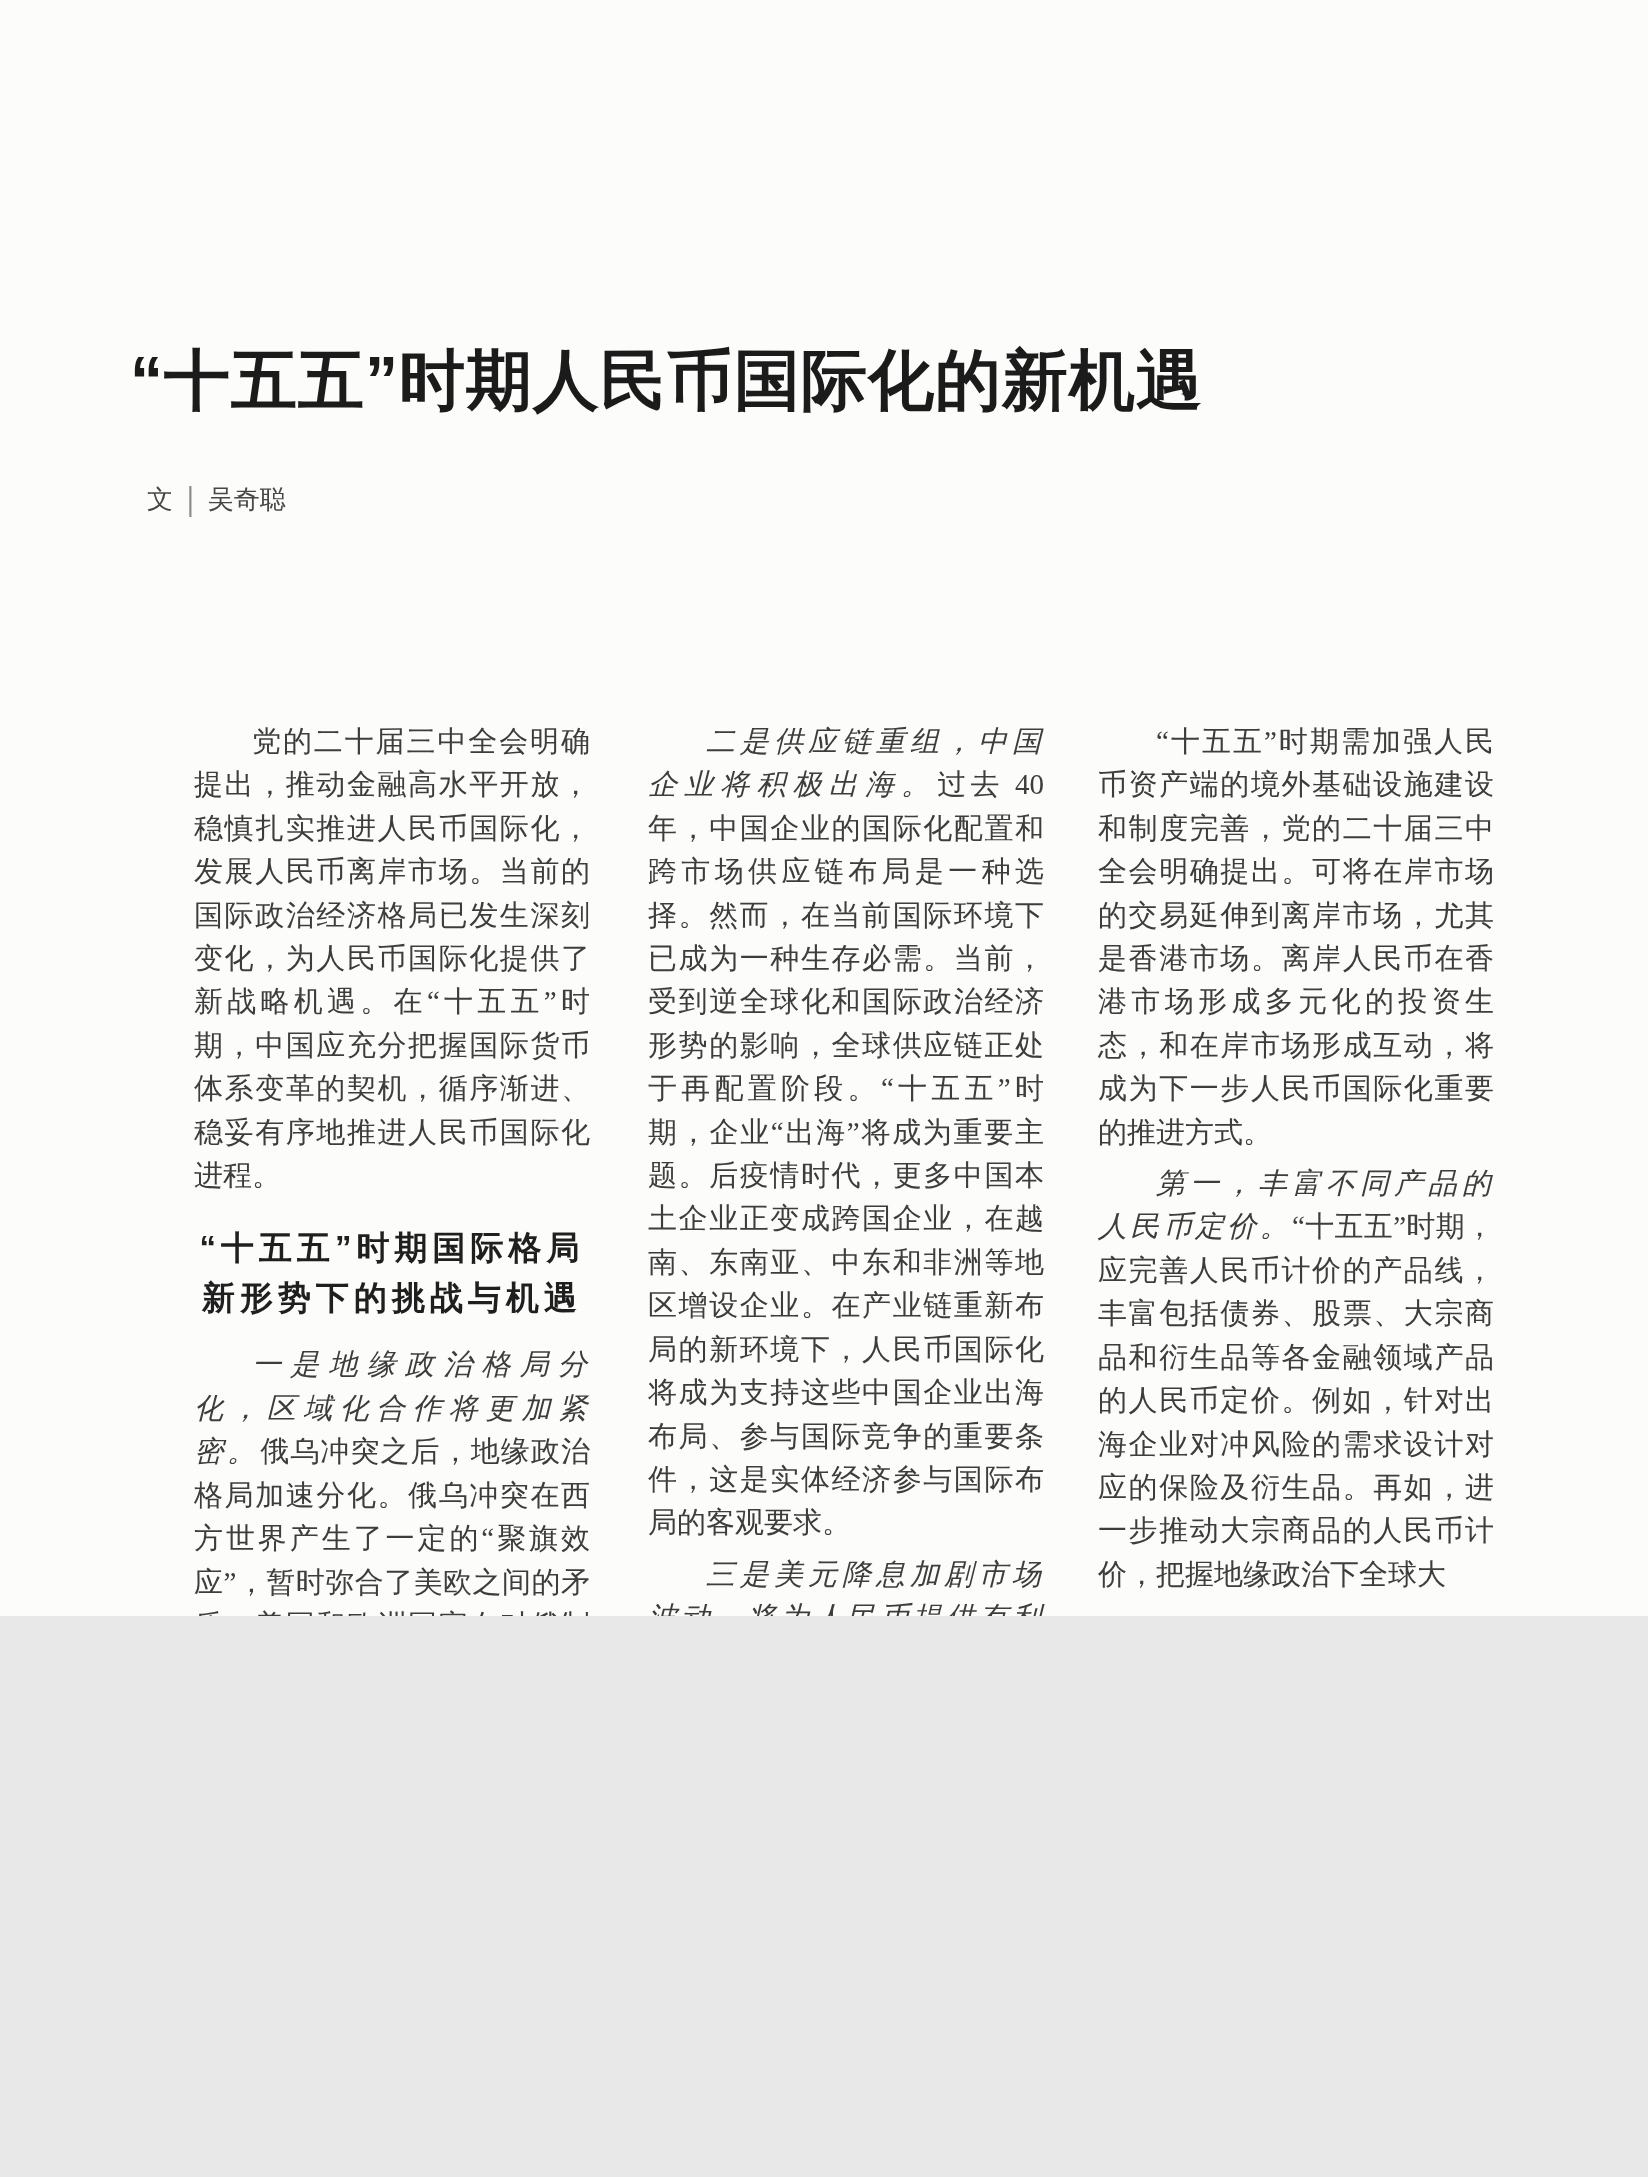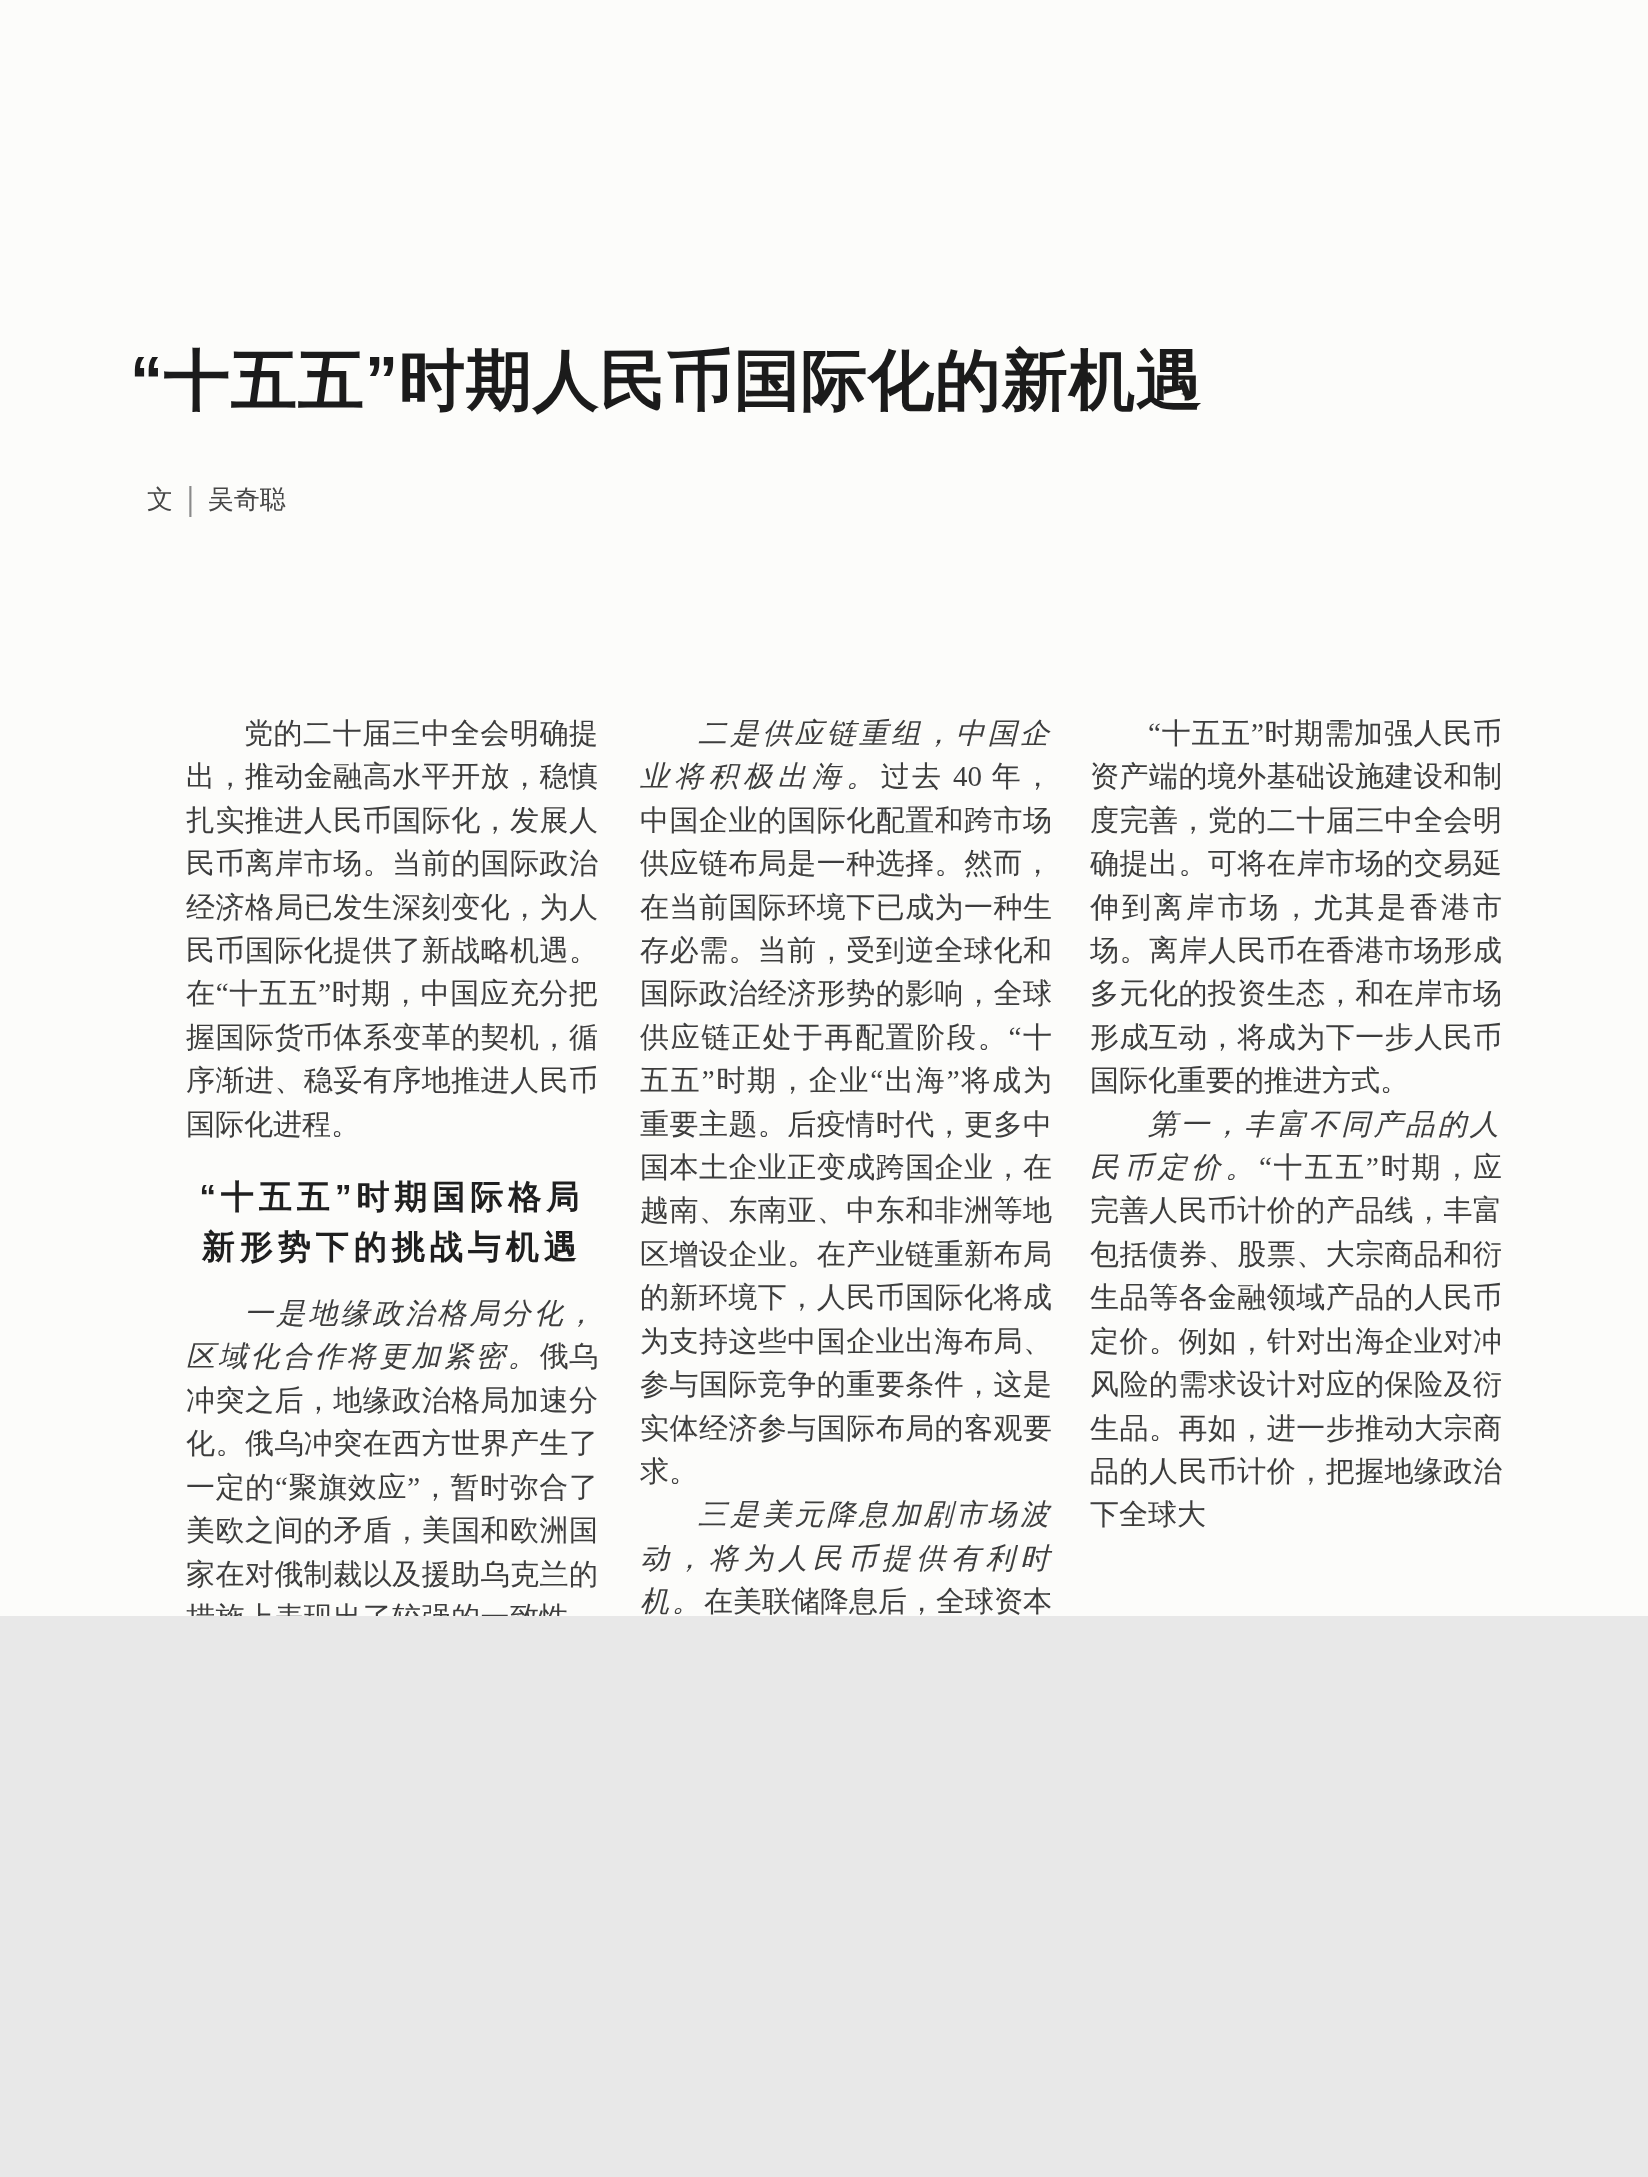--- a/index.html
+++ b/index.html
@@ -37,21 +37,21 @@
     top:712px;
     width:412px;
     font-size:29px;
     line-height:43.4px;
     text-align:justify;
     color:#3d3d3d;
   }
   .col-1{left:186px;}
   .col-2{left:640px;}
   .col-3{left:1090px;}
-  .col p{margin:0;text-indent:2em;}
+  .col p{margin:8px;text-indent:2em;}
   .col p.cont{text-indent:0;}
   .sec-heading{
     margin:26px 0 20px 0;
     font-family:"Liberation Sans", sans-serif;
     font-weight:700;
     font-size:33px;
     line-height:50px;
     letter-spacing:5px;
     color:#1f1f1f;
     text-align:center;

